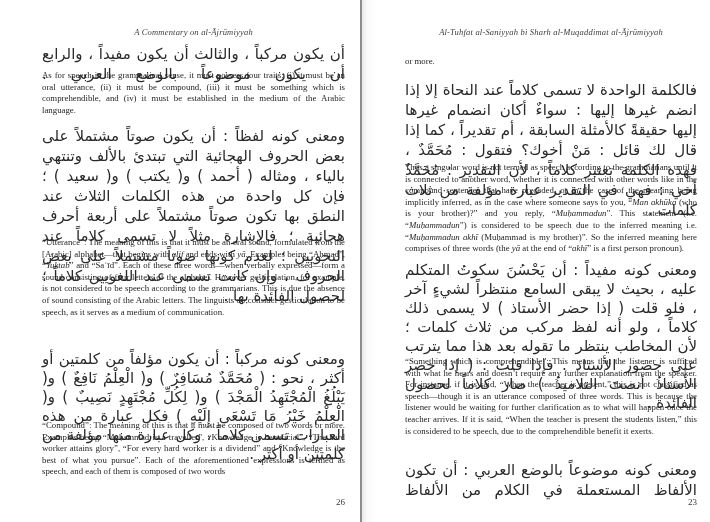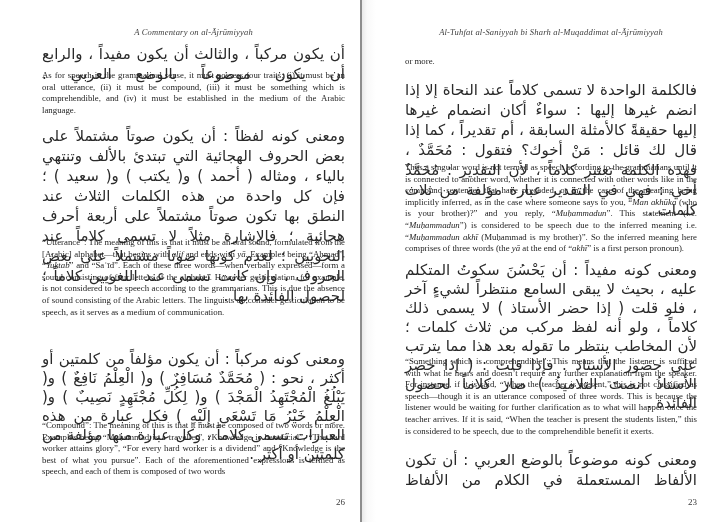--- a/index.html
+++ b/index.html
@@ -109,20 +109,20 @@
     <div class="block col running-header" style="top:27px">Al-Tuhfat al-Saniyyah bi Sharh al-Muqaddimat al-Ājrūmiyyah</div>
 
     <div class="block col para-ar" style="top:80px">فالكلمة الواحدة لا تسمى كلاماً عند النحاة إلا إذا انضم غيرها إليها : سواءٌ أكان انضمام غيرها إليها حقيقةً كالأمثلة السابقة ، أم تقديراً ، كما إذا قال لك قائل : مَنْ أخوك؟ فتقول : مُحَمَّدٌ ، فهذه الكلمة تعتبر كلاماً ، لأن التقدير : مُحَمَّدٌ أخي : فهي في التقدير عبارة مؤلفة من ثلاث كلمات .</div>
 
     <div class="block col para-en" style="top:162px"><span>Thus a singular word is not termed as speech according to the grammarians until it is connected to another word, whether it is connected with other words like in the compound sentences that have preceded, or in the case of the meaning being implicitly inferred, as in the case where someone says to you, “</span><i>Man akhūka</i><span> (who is your brother)?” and you reply, “</span><i>Muḥammadun</i><span>”. This statement (i.e. “</span><i>Muḥammadun</i><span>”) is considered to be speech due to the inferred meaning i.e. “</span><i>Muḥammadun akhī</i><span> (Muḥammad is my brother)”. So the inferred meaning here comprises of three words (the </span><i>yā</i><span> at the end of “</span><i>akhī</i><span>” is a first person pronoun).</span></div>
 
     <div class="block col para-ar" style="top:261px; line-height:19px">ومعنى كونه مفيداً : أن يَحْسُنَ سكوتُ المتكلم عليه ، بحيث لا يبقى السامع منتظراً لشيءٍ آخر ، فلو قلت ( إذا حضر الأستاذ ) لا يسمى ذلك كلاماً ، ولو أنه لفظ مركب من ثلاث كلمات ؛ لأن المخاطب ينتظر ما تقوله بعد هذا مما يترتب على حضور الأستاذ . فإذا قلت : ( إذا حضر الأستاذُ أنصتَ التلاميذُ ) صار كلاماً لحصول الفائدة .</div>
 
     <div class="block col para-en" style="top:356px"><span>“Something which is comprehendible”: This means that the listener is sufficed with what he hears and doesn’t require any further explanation from the speaker. For instance, if it is said, “When the teacher is present,” this is not classified as speech—though it is an utterance composed of three words. This is because the listener would be waiting for further clarification as to what will happen once the teacher arrives. If it is said, “When the teacher is present the students listen,” this is considered to be speech, due to the comprehendible benefit it exerts.</span></div>
 
-    <div class="block col para-ar single-line" style="top:450px">ومعنى كونه موضوعاً بالوضع العربي : أن تكون الألفاظ المستعملة في الكلام من الألفاظ</div>
+    <div class="block col para-ar single-line" style="top:460px">ومعنى كونه موضوعاً بالوضع العربي : أن تكون الألفاظ المستعملة في الكلام من الألفاظ</div>
 
     <div class="block col page-number" style="top:497px">23</div>
   </div>
 
   <div class="gutter-line"></div>
 
 </div>
 
 </body></html>

